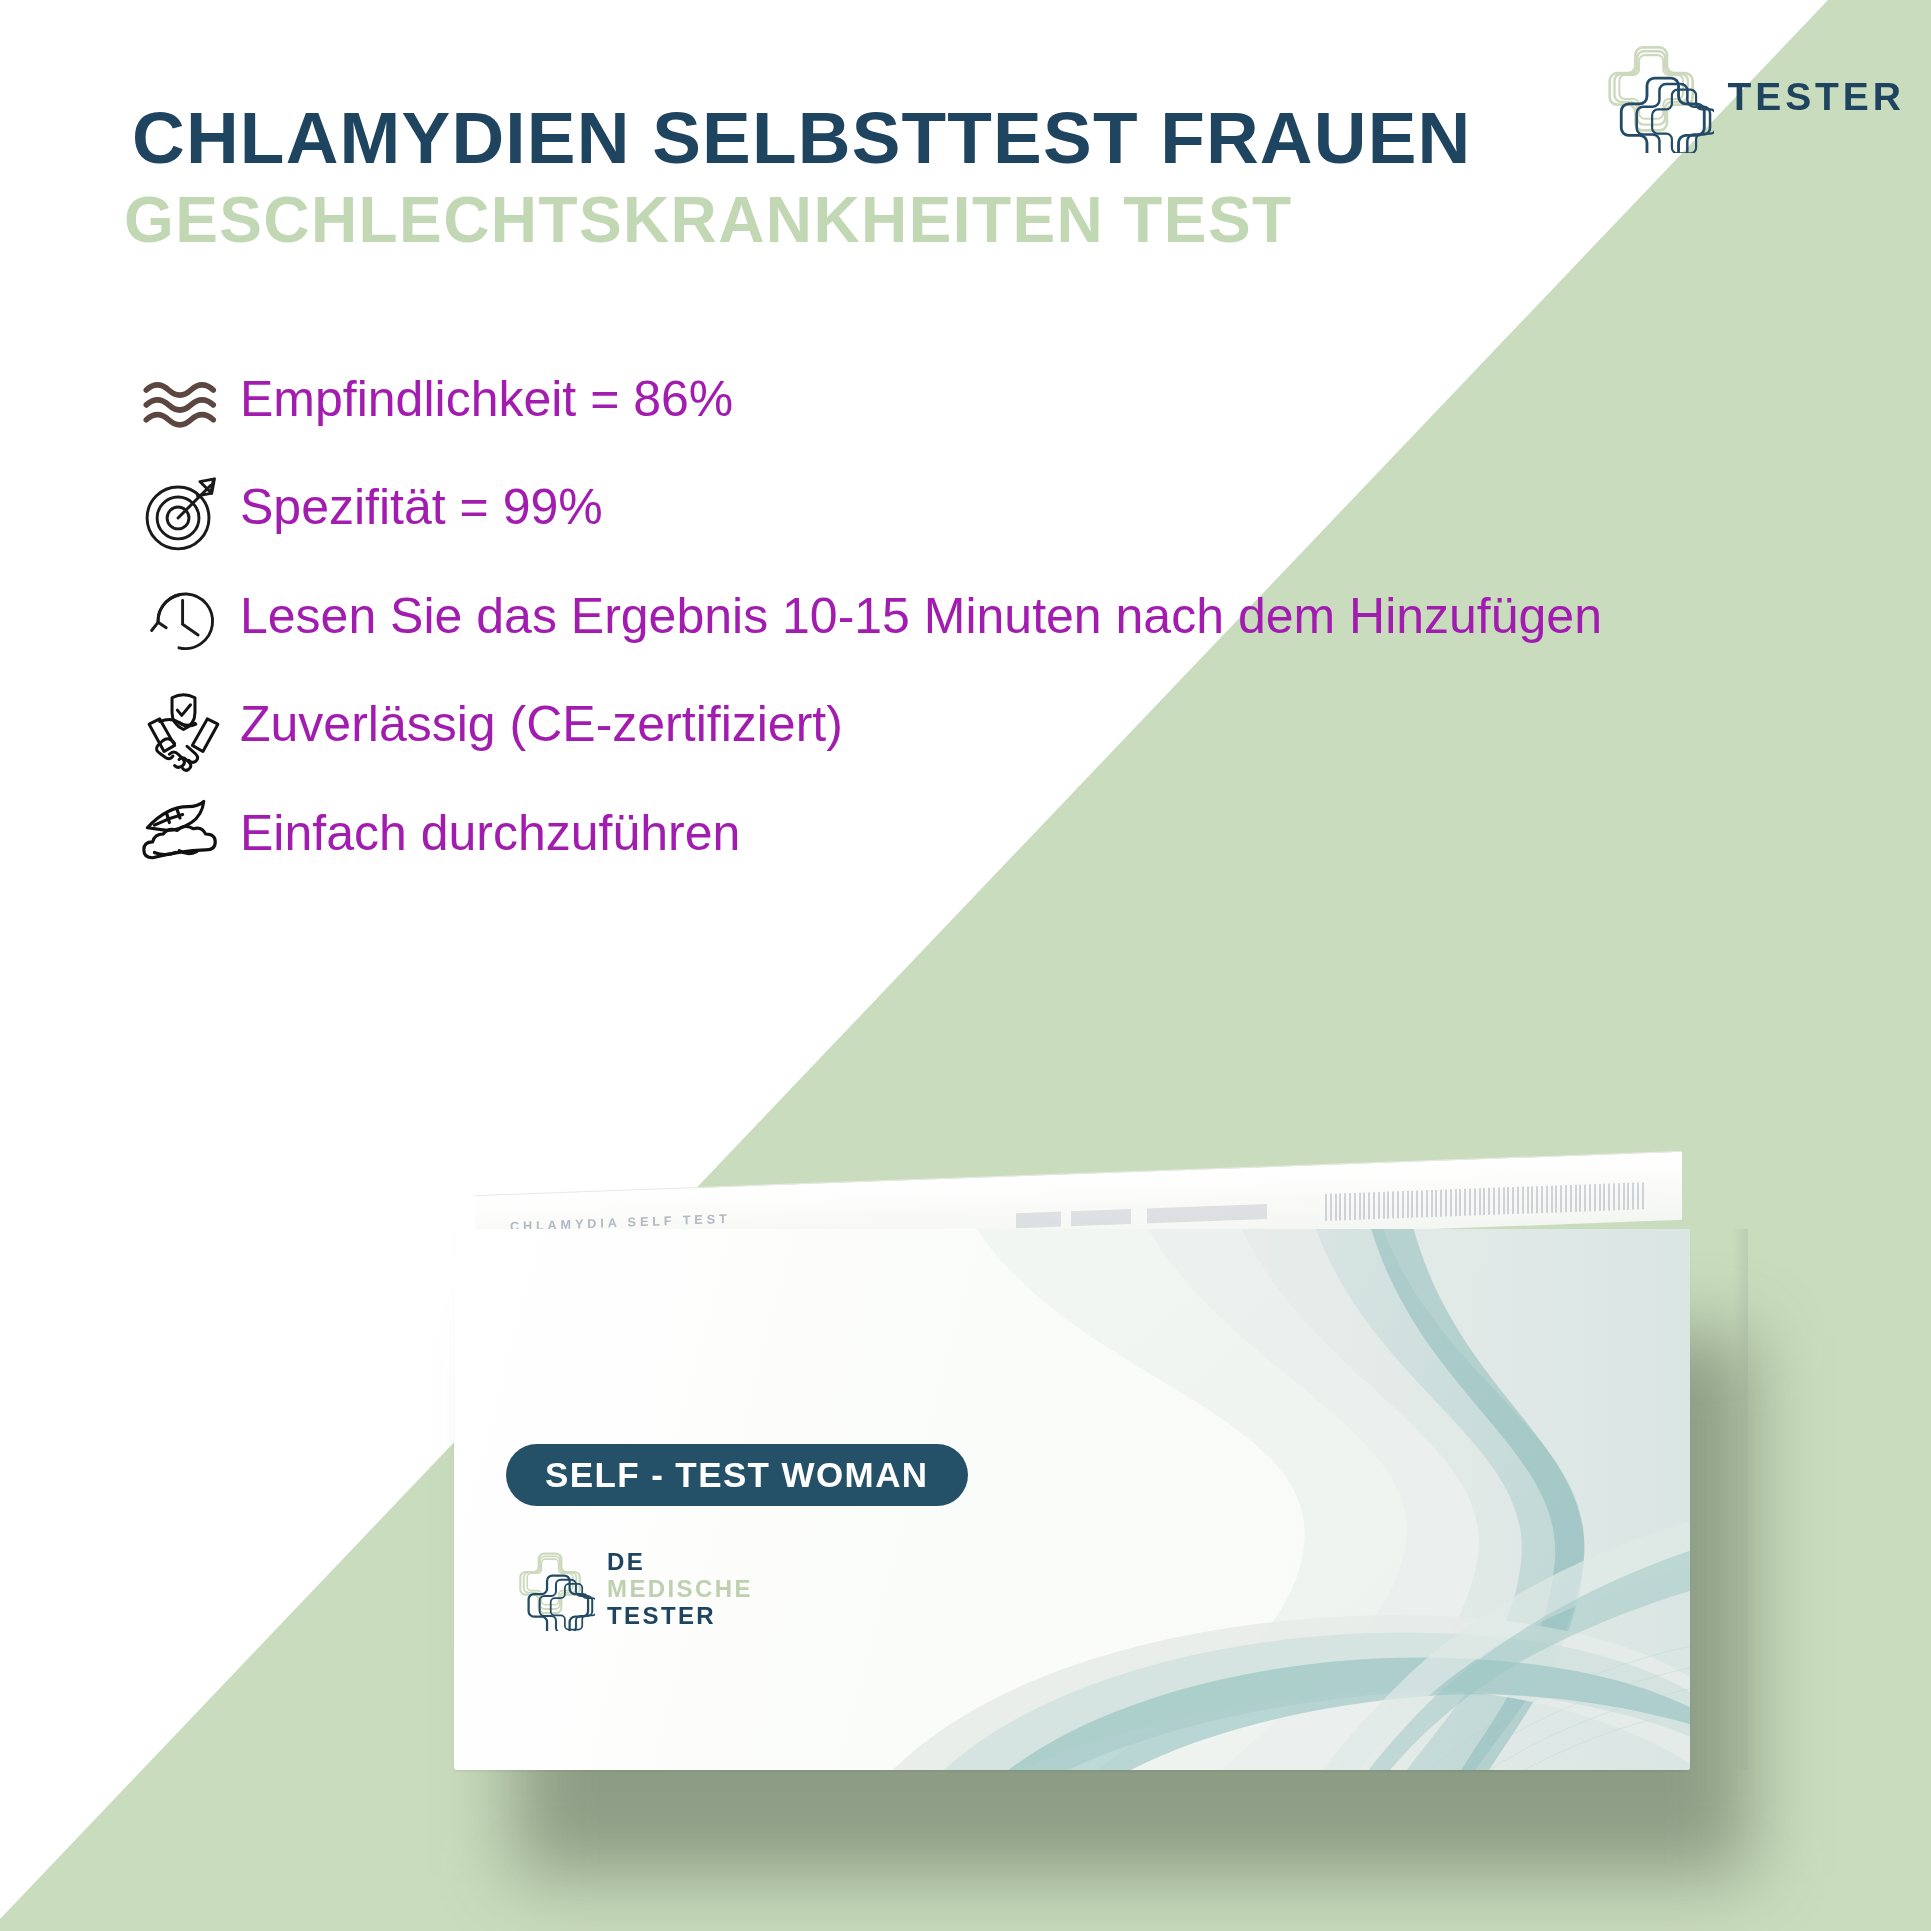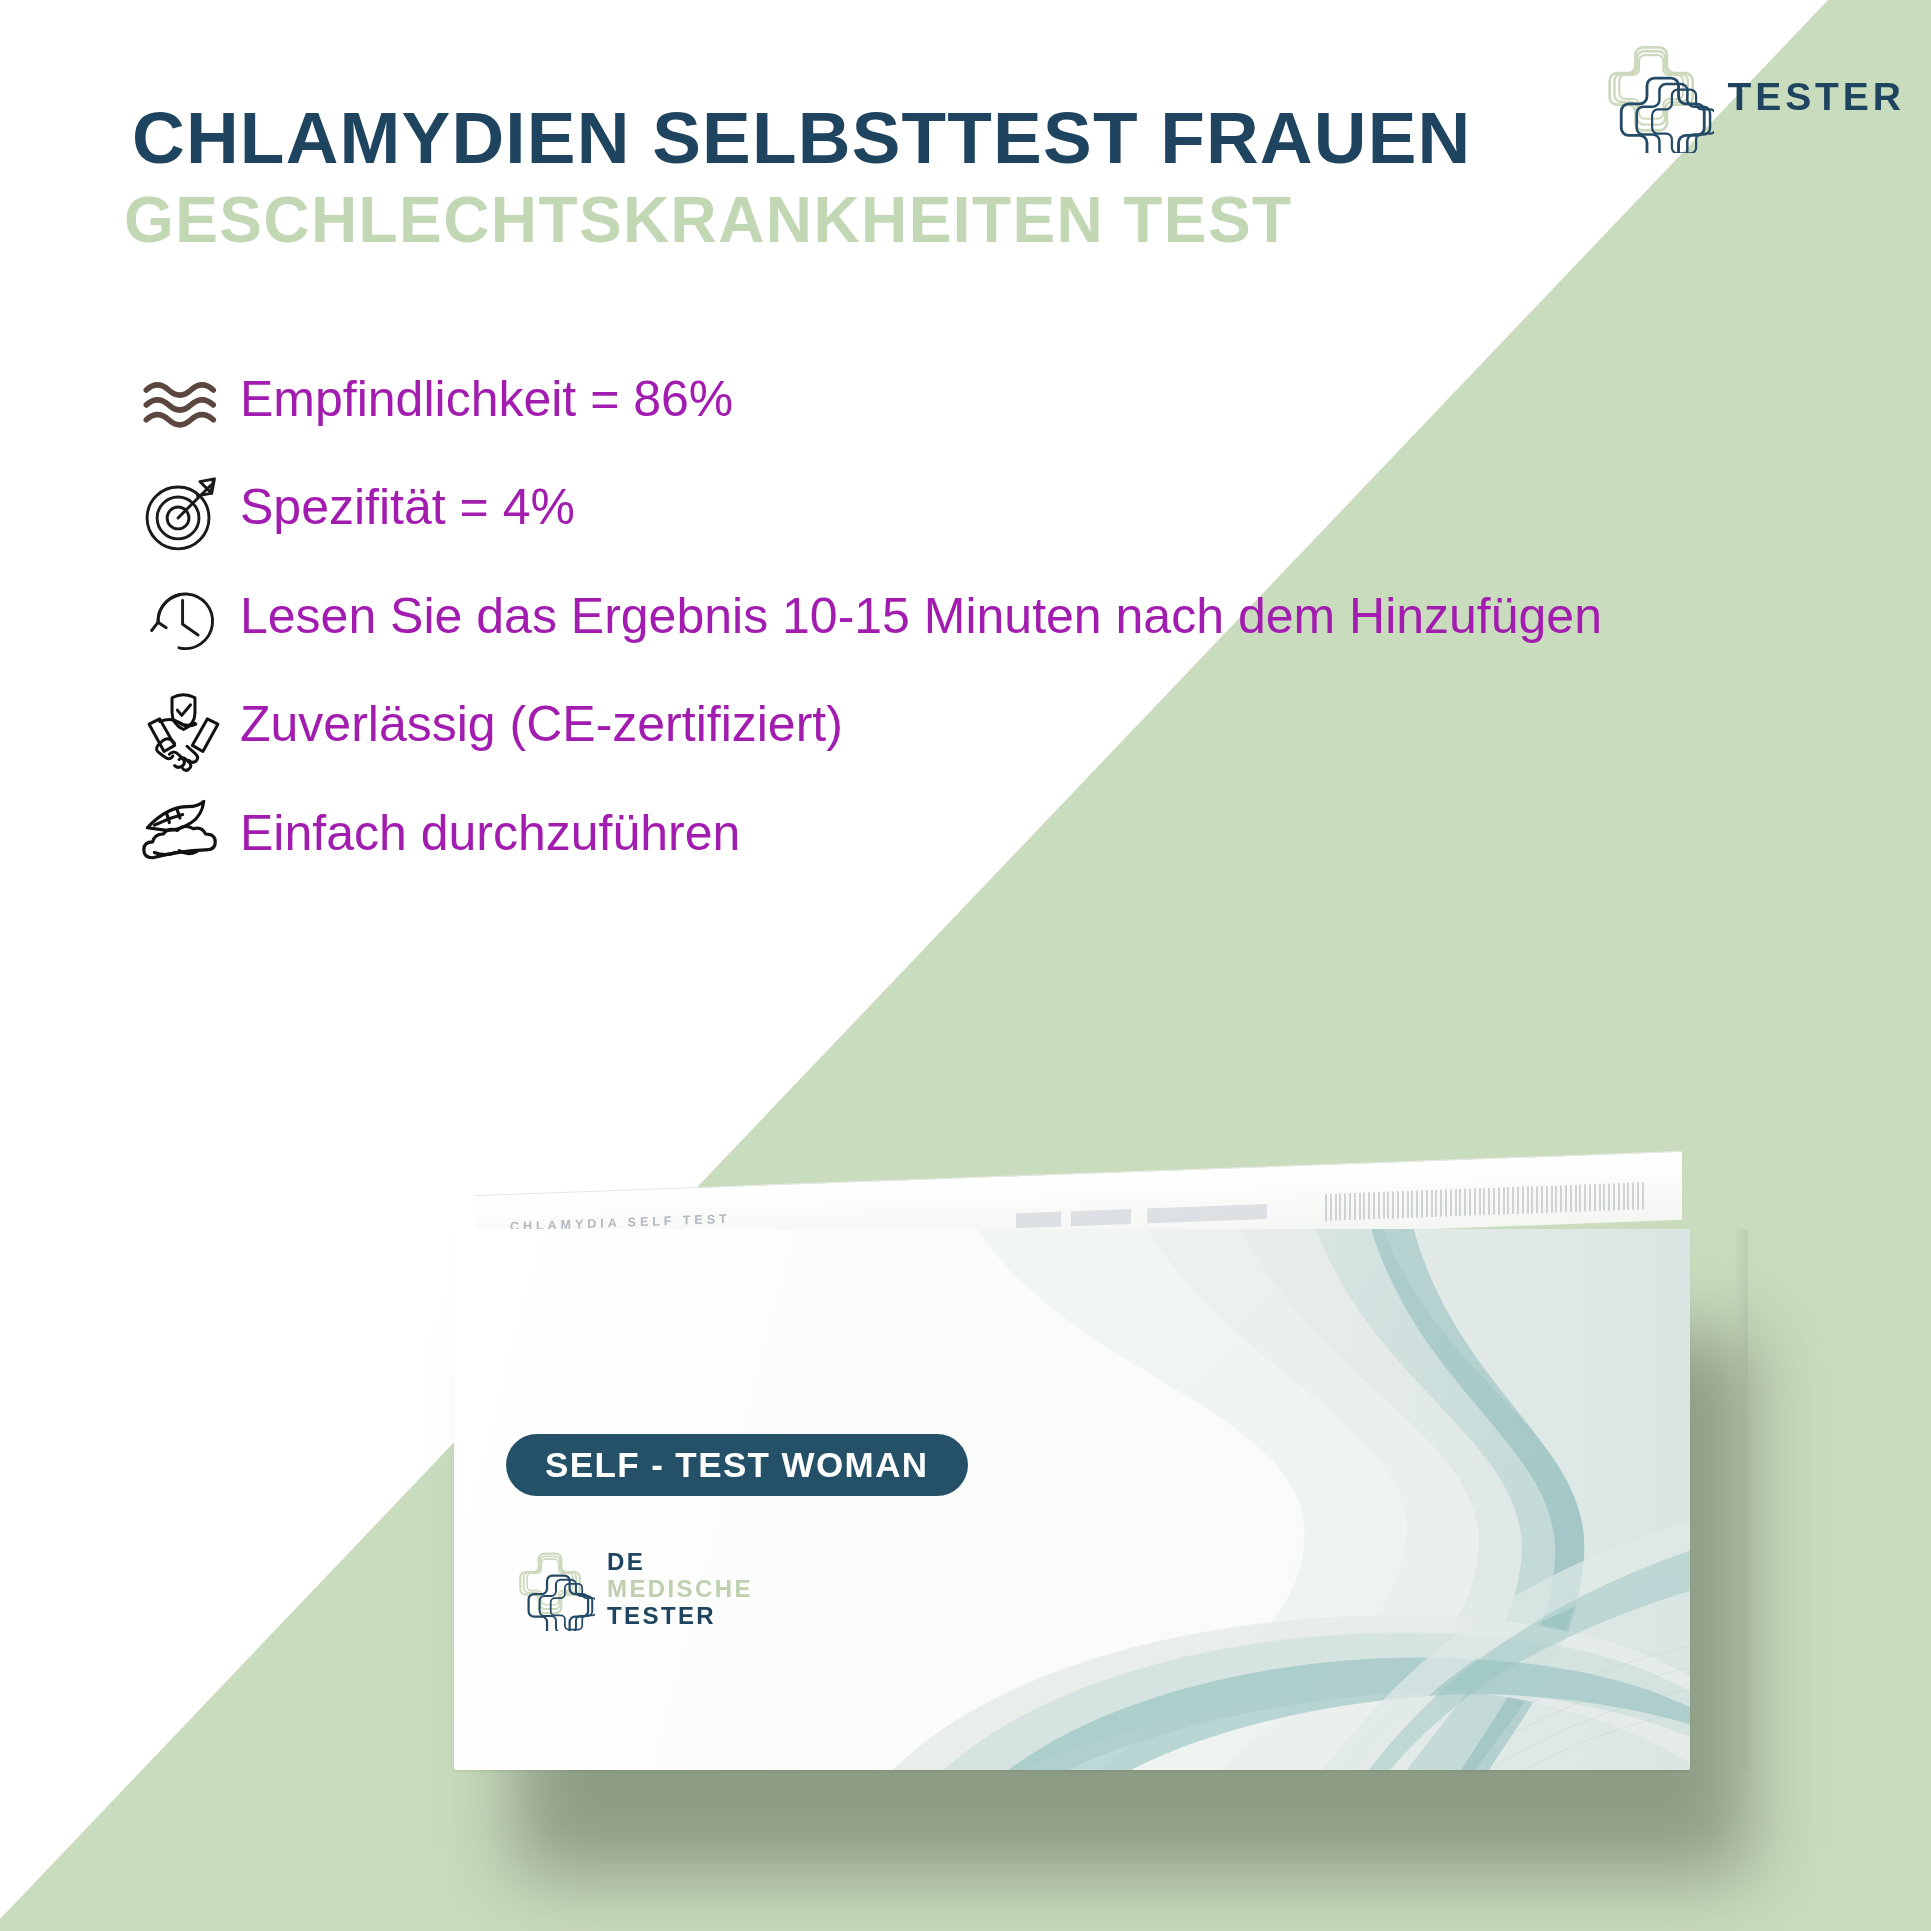--- a/index.html
+++ b/index.html
@@ -169,21 +169,21 @@
     top: 145px;
     font-size: 39px;
     font-weight: 700;
     letter-spacing: 0.5px;
     color: #25506c;
     line-height: 1;
   }
   .box-pill {
     position: absolute;
     left: 52px;
-    top: 205px;
+    top: 215px;
     padding: 12.6px 39px 14.5px 39px;
     background: #255168;
     border-radius: 31px;
     color: #ffffff;
     font-size: 35px;
     font-weight: 700;
     letter-spacing: 1.4px;
     line-height: 1;
   }
   .box-logo {
@@ -264,21 +264,21 @@
           <g fill="none" stroke="#1a1a1a" stroke-width="3.2">
             <circle cx="44" cy="56" r="34"></circle>
             <circle cx="44" cy="56" r="23"></circle>
             <circle cx="44" cy="56" r="12"></circle>
             <path d="M44 56 L80 20" stroke-linecap="round"></path>
             <path d="M68 16 L84 13 L81 29 Z" stroke-linejoin="round"></path>
             <path d="M64 32 L80 29 L83 13" stroke-linejoin="round"></path>
           </g>
         </svg>
       </span>
-      <span class="feature-text">Spezifität = 4%</span>
+      <span class="feature-text">Spezifität = 99%</span>
     </div>
 
     <div class="feature-row">
       <span class="feature-icon">
         <svg viewBox="0 0 100 100" width="91" height="91" aria-hidden="true">
           <g fill="none" stroke="#1a1a1a" stroke-width="3.2" stroke-linecap="round">
             <path d="M22 52 A30 30 0 1 1 45 80"></path>
             <path d="M22 52 A30 30 0 0 1 45 22"></path>
             <path d="M22 52 l-7 9 M22 52 l9 6"></path>
             <path d="M49 28 L49 54 L66 66"></path>

